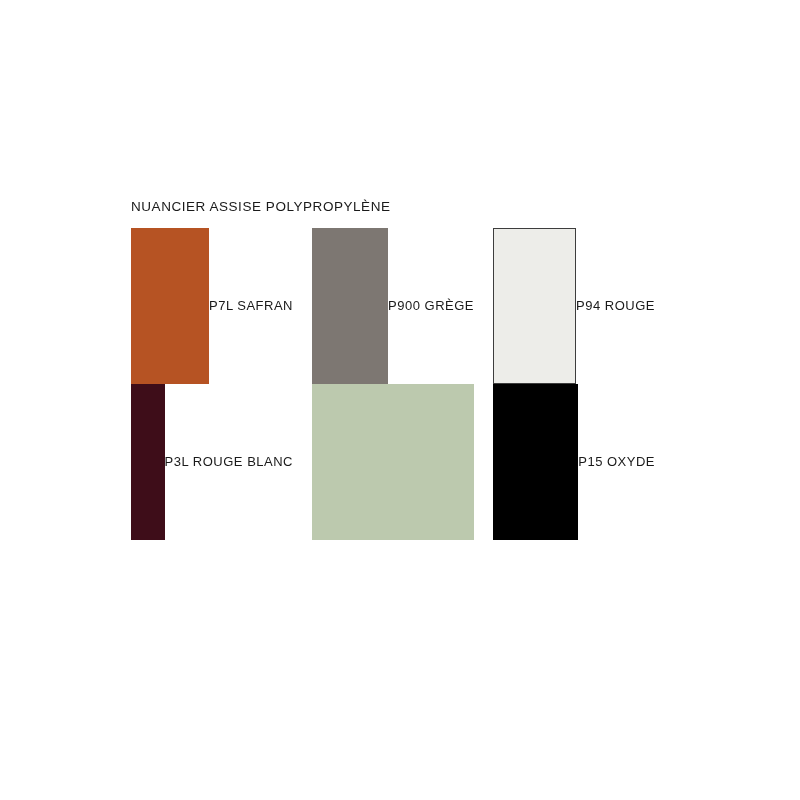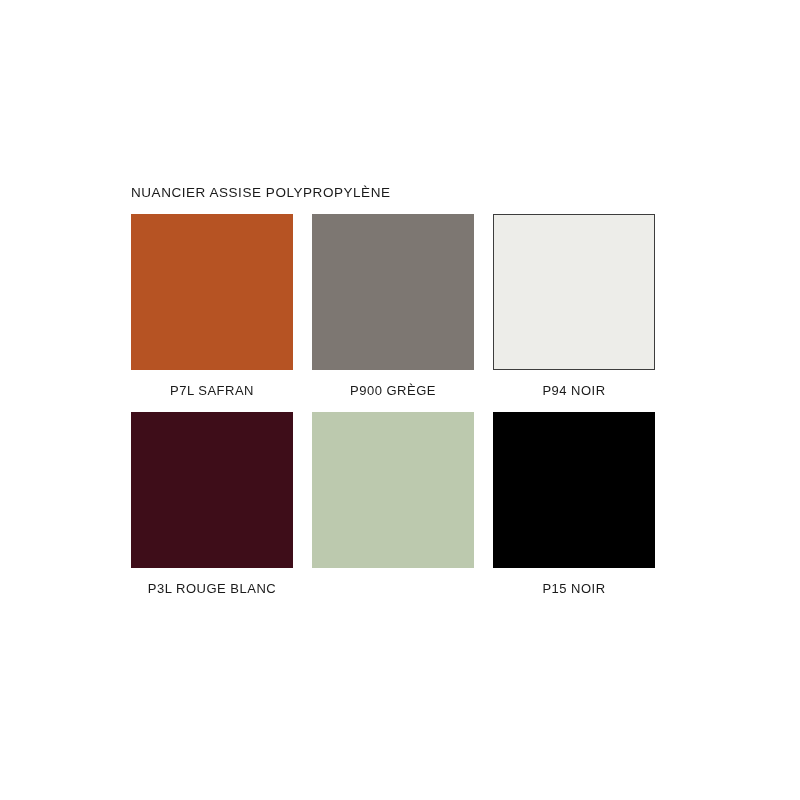--- a/index.html
+++ b/index.html
@@ -31,35 +31,35 @@
     top: 183px;
     width: 532px;
   }
 
   .board-title {
     font-size: 13.5px;
     letter-spacing: 0.55px;
     color: #1a1a1a;
     font-weight: 400;
     line-height: 16px;
-    margin: 2px 0 13px 0;
+    margin: 16px 0 13px 0;
     white-space: nowrap;
   }
 
   .swatch-grid {
     display: grid;
     grid-template-columns: repeat(3, 162px);
     column-gap: 19px;
     row-gap: 0px;
   }
 
   .swatch-cell {
     width: 162px;
     display: flex;
-    flex-direction: column;
+    flex-direction: row;
     align-items: center;
   }
 
   .swatch-chip {
     width: 162px;
     height: 156px;
     box-sizing: border-box;
     display: block;
   }
 
@@ -94,32 +94,32 @@
         <span class="swatch-label">P7L SAFRAN</span>
       </div>
 
       <div class="swatch-cell">
         <span class="swatch-chip" style="background: rgb(125, 119, 114);"></span>
         <span class="swatch-label">P900 GRÈGE</span>
       </div>
 
       <div class="swatch-cell">
         <span class="swatch-chip has-outline" style="background: rgb(237, 237, 233);"></span>
-        <span class="swatch-label">P94 NOIR</span>
+        <span class="swatch-label">P94 ROUGE</span>
       </div>
 
       <div class="swatch-cell">
         <span class="swatch-chip" style="background: rgb(62, 13, 25);"></span>
         <span class="swatch-label">P3L ROUGE BLANC</span>
       </div>
 
       <div class="swatch-cell">
         <span class="swatch-chip" style="background: rgb(188, 201, 174);"></span>
       </div>
 
       <div class="swatch-cell">
         <span class="swatch-chip" style="background: rgb(0, 0, 0);"></span>
-        <span class="swatch-label">P15 NOIR</span>
+        <span class="swatch-label">P15 OXYDE</span>
       </div>
 
     </div>
   </section>
 </div>
 
 </body></html>

